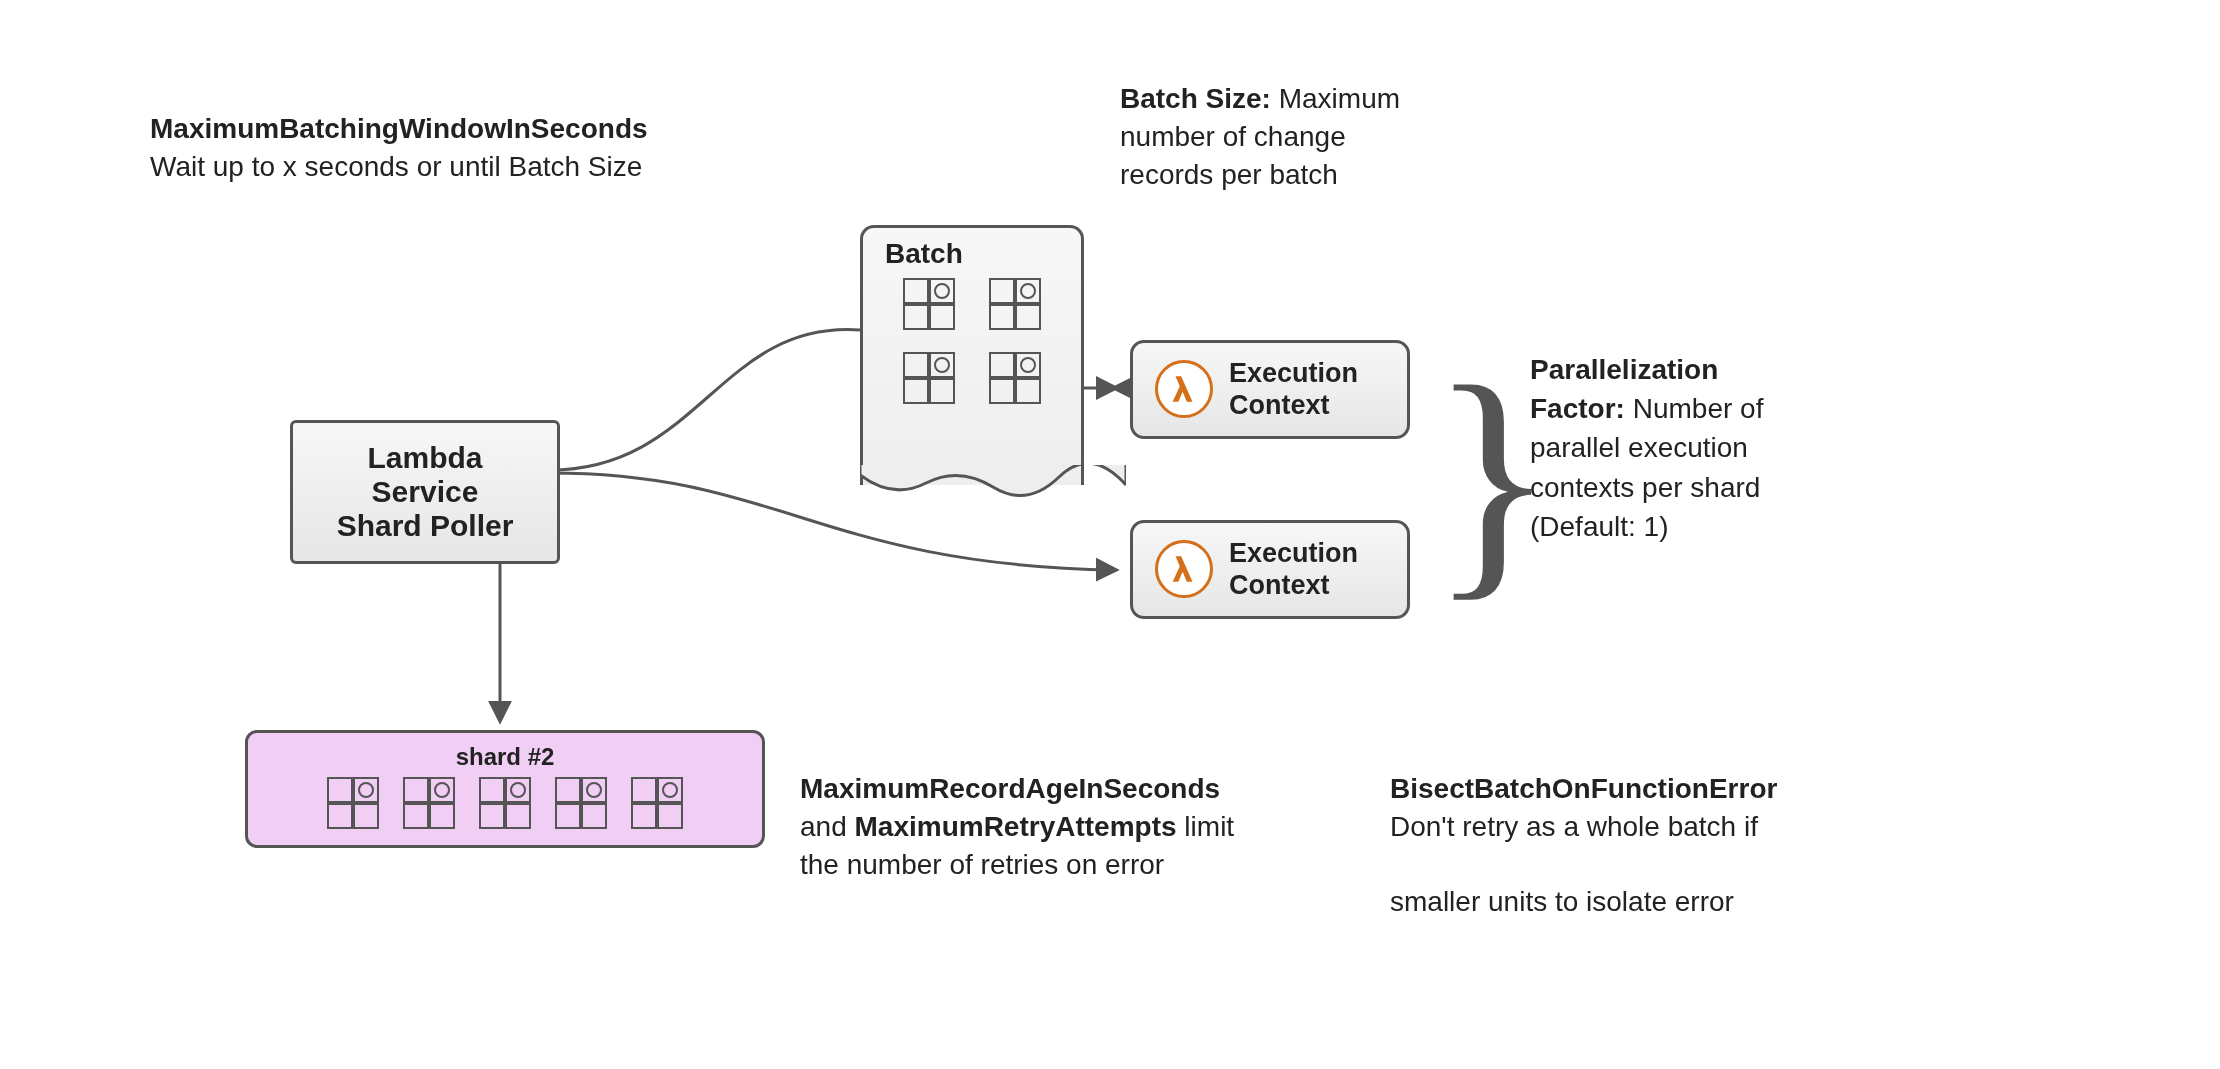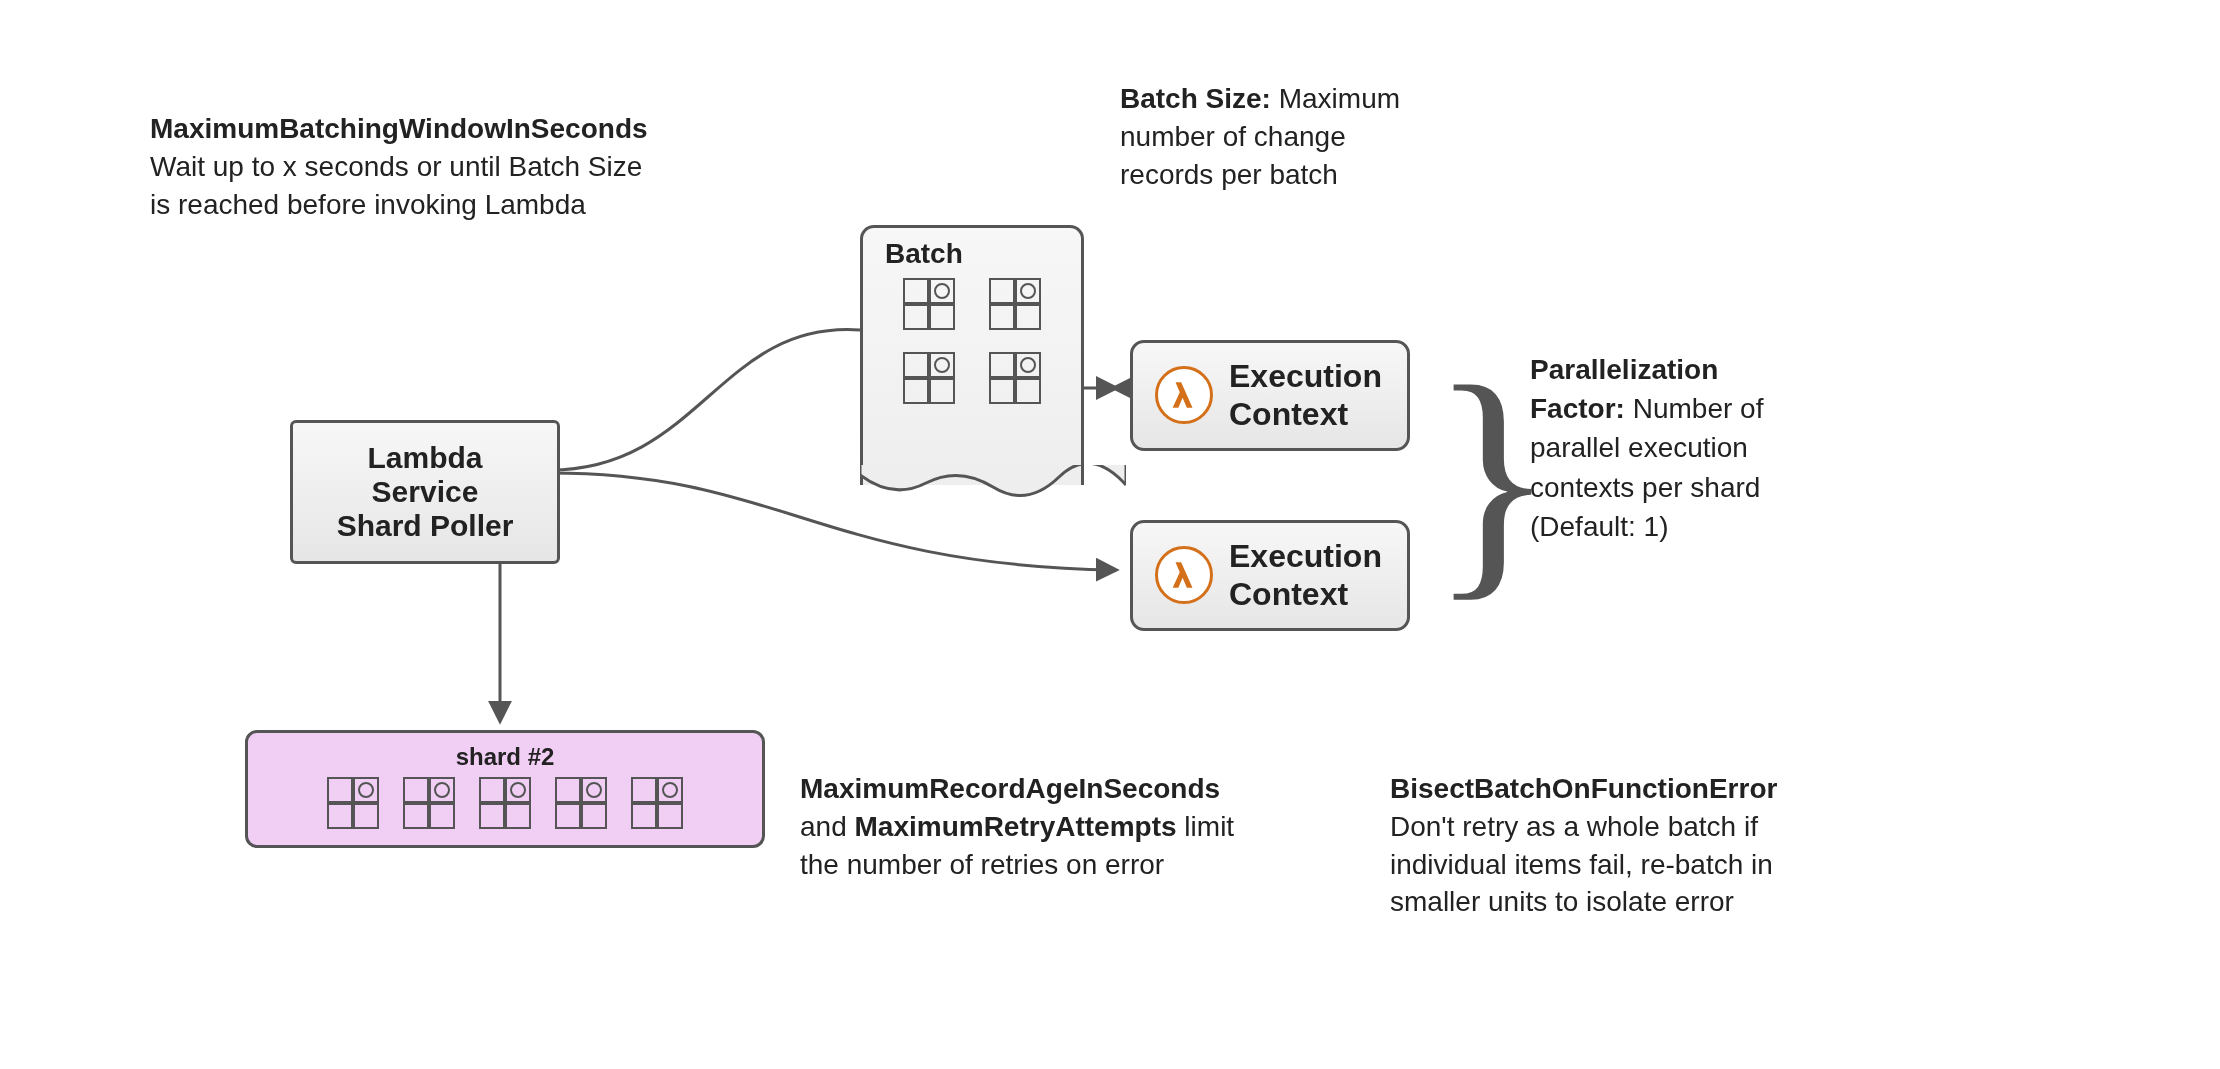--- a/index.html
+++ b/index.html
@@ -51,21 +51,21 @@
   .wave {
     position:absolute; left:-3px; right:-3px; bottom:-20px; height:40px;
   }
 
   .exec-box {
     border: 3px solid #555;
     border-radius: 14px;
     background: linear-gradient(#f7f7f7,#e6e6e6);
     display:flex; align-items:center; gap:16px;
     padding: 14px 22px;
-    font-weight:700; font-size:32px; line-height:1.2;
+    font-weight:700; font-size:27px; line-height:1.2;
   }
   .lambda-icon {
     width:58px; height:58px; border:3px solid #d47019; border-radius:50%;
     display:flex; align-items:center; justify-content:center; flex:0 0 auto;
     background:#fff;
   }
   .brace { font-size: 260px; line-height: 0.9; color:#555; font-family: "Times New Roman",serif; }
 
   svg.connector { position:absolute; top:0; left:0; width:2220px; height:1069px; pointer-events:none; }
 
@@ -110,21 +110,20 @@
   <line x1="1120" y1="388" x2="1120" y2="388"></line>
   <path d="M 1120 388 L 1115 388" stroke="#555" stroke-width="3" marker-end="url(#arrow)"></path>
   <line x1="1080" y1="388" x2="1115" y2="388" stroke="#555" stroke-width="3" marker-end="url(#arrow)"></line>
 
   <line x1="500" y1="520" x2="500" y2="720" stroke="#555" stroke-width="3" marker-end="url(#arrow)"></line>
 </svg>
 
 <div class="abs txt" style="left:150px; top:110px; width:700px;">
   <b>MaximumBatchingWindowInSeconds</b><br>
   <span>Wait up to x seconds or until Batch Size</span><br>
-  <span>is reached before invoking Lambda</span>
 </div>
 
 <div class="abs txt" style="left:1120px; top:80px; width:340px;">
   <b>Batch Size:</b>
   <span>Maximum</span><br>
   <span>number of change</span><br>
   <span>records per batch</span>
 </div>
 
 <div class="abs box" style="left:290px; top:420px; width:270px;">
@@ -239,15 +238,15 @@
   <b>MaximumRecordAgeInSeconds</b><br>
   <span>and</span>
   <b>MaximumRetryAttempts</b>
   <span>limit</span><br>
   <span>the number of retries on error</span>
 </div>
 
 <div class="abs txt" style="left:1390px; top:770px; width:470px;">
   <b>BisectBatchOnFunctionError</b><br>
   <span>Don't retry as a whole batch if</span><br>
-  <span>individual items fail, re-batch in</span><br>
+  <br>
   <span>smaller units to isolate error</span>
 </div>
 
 </body></html>

